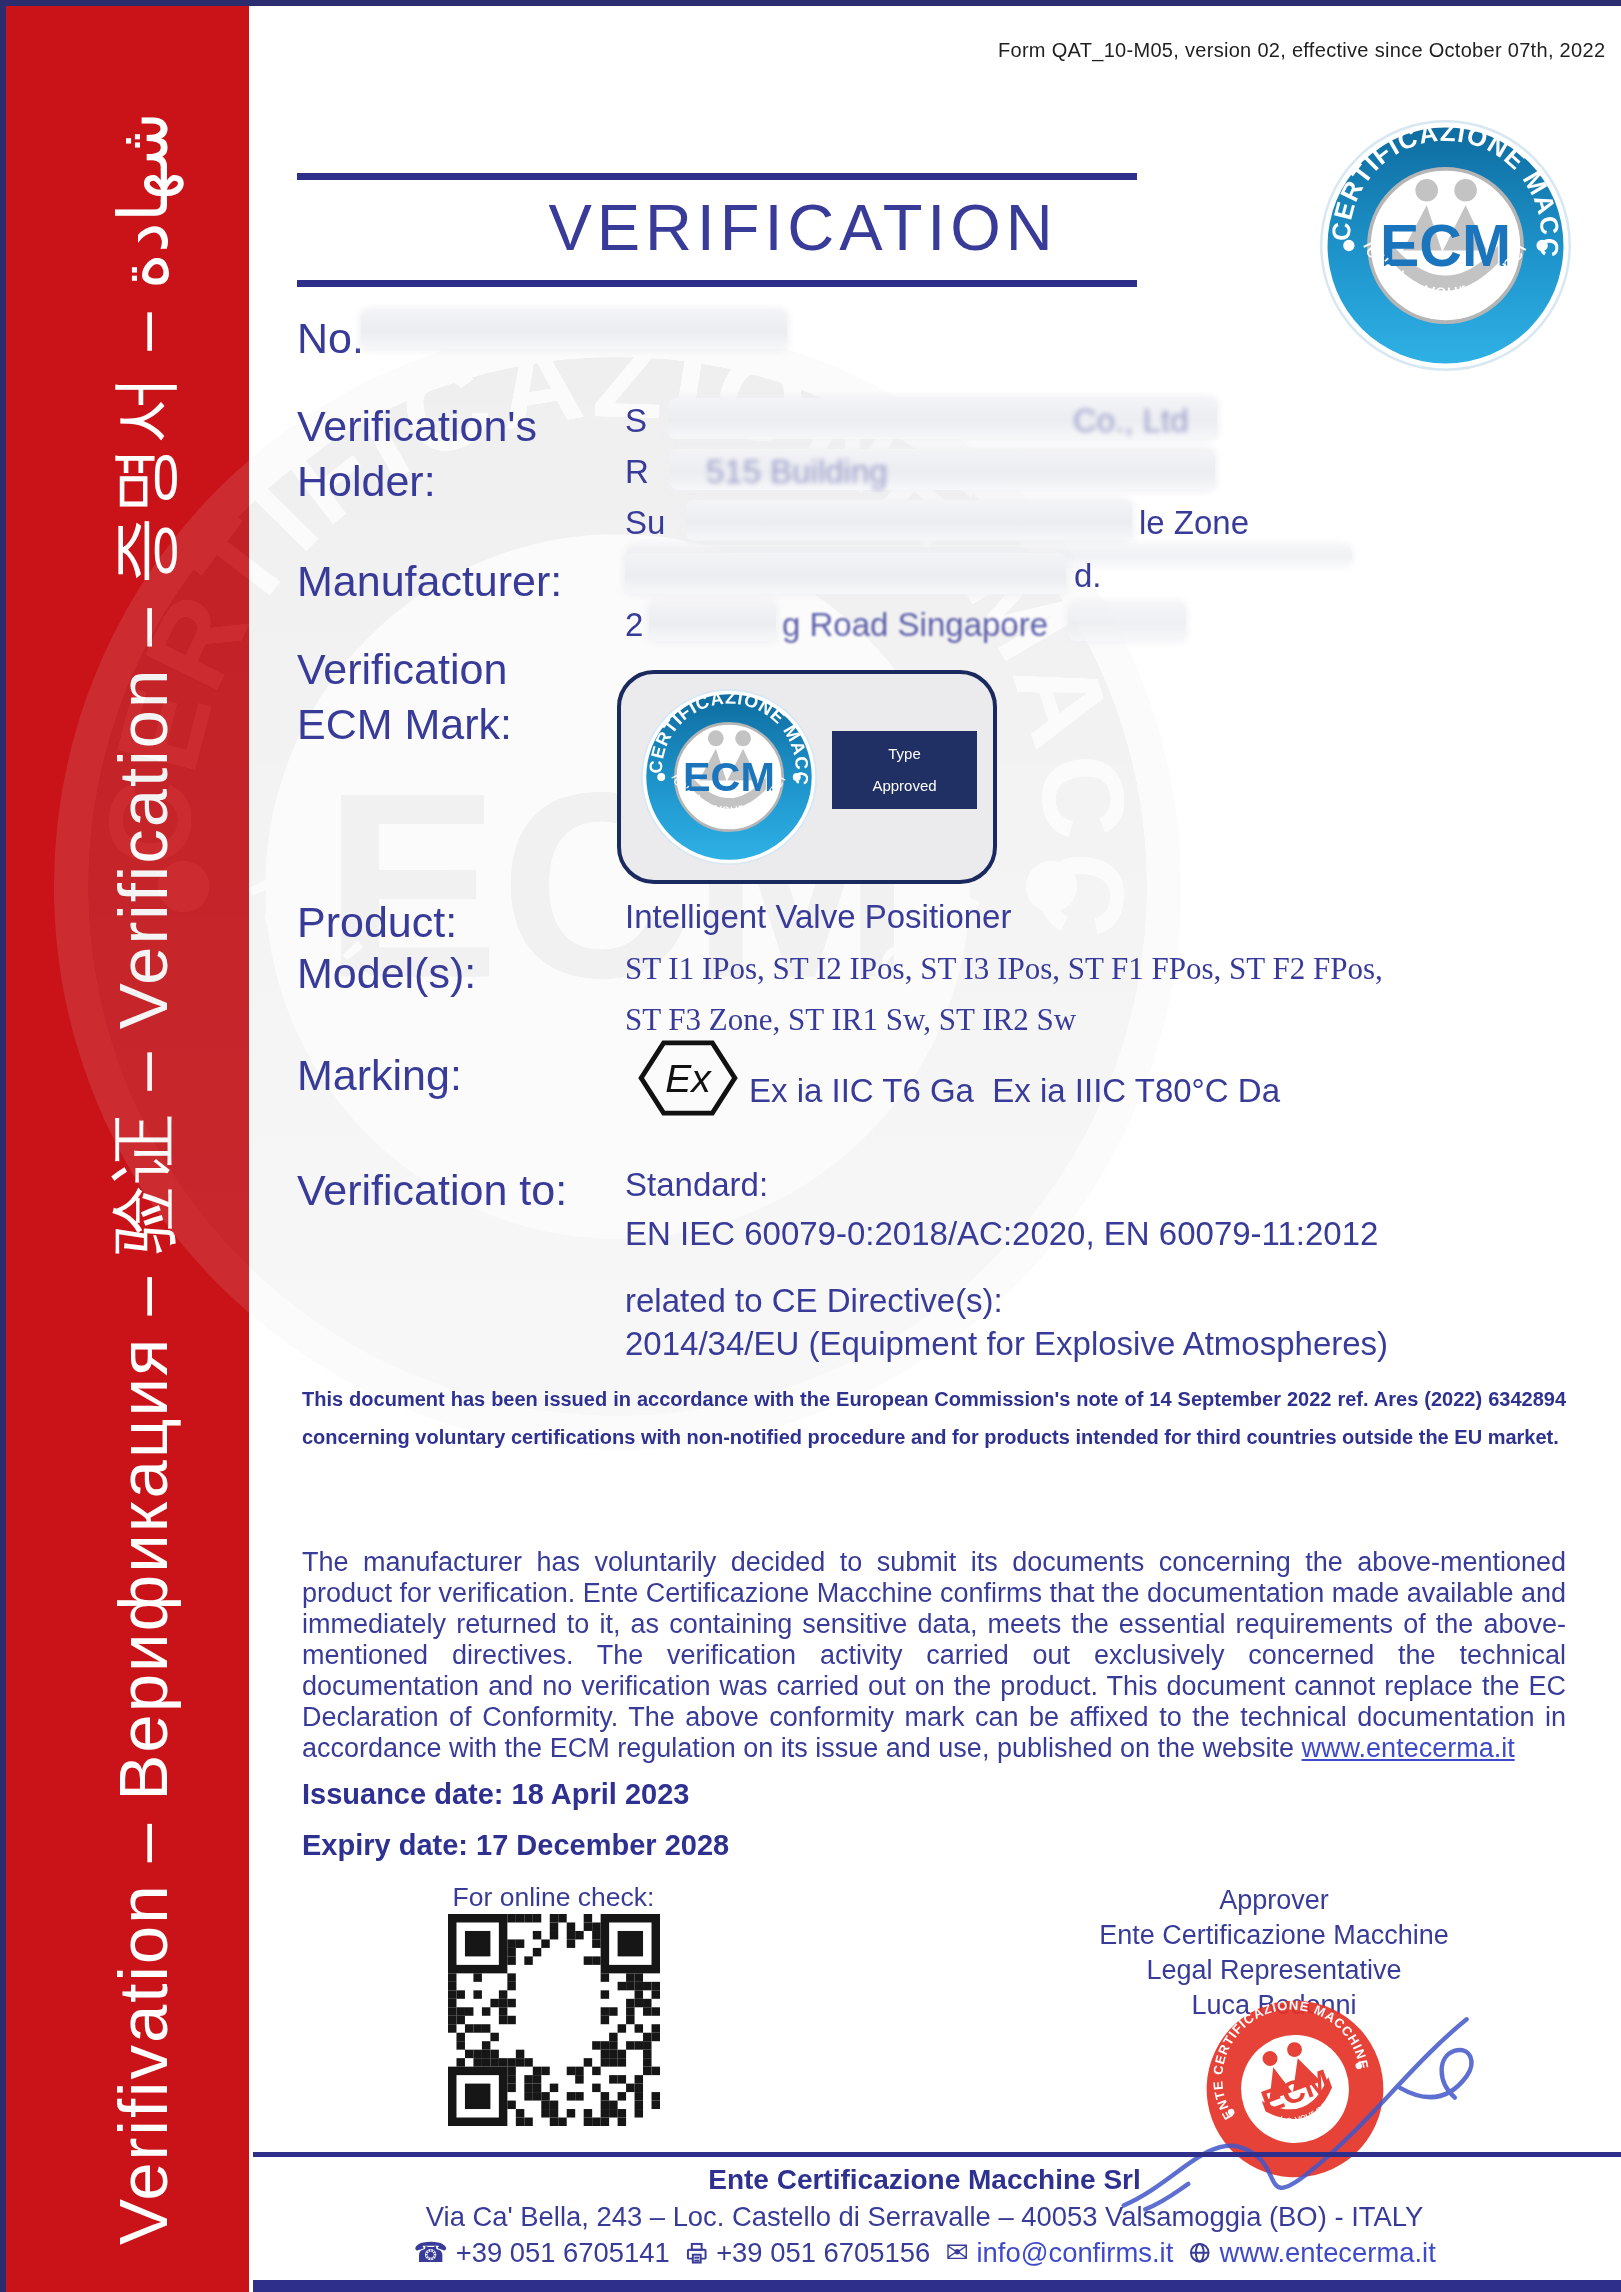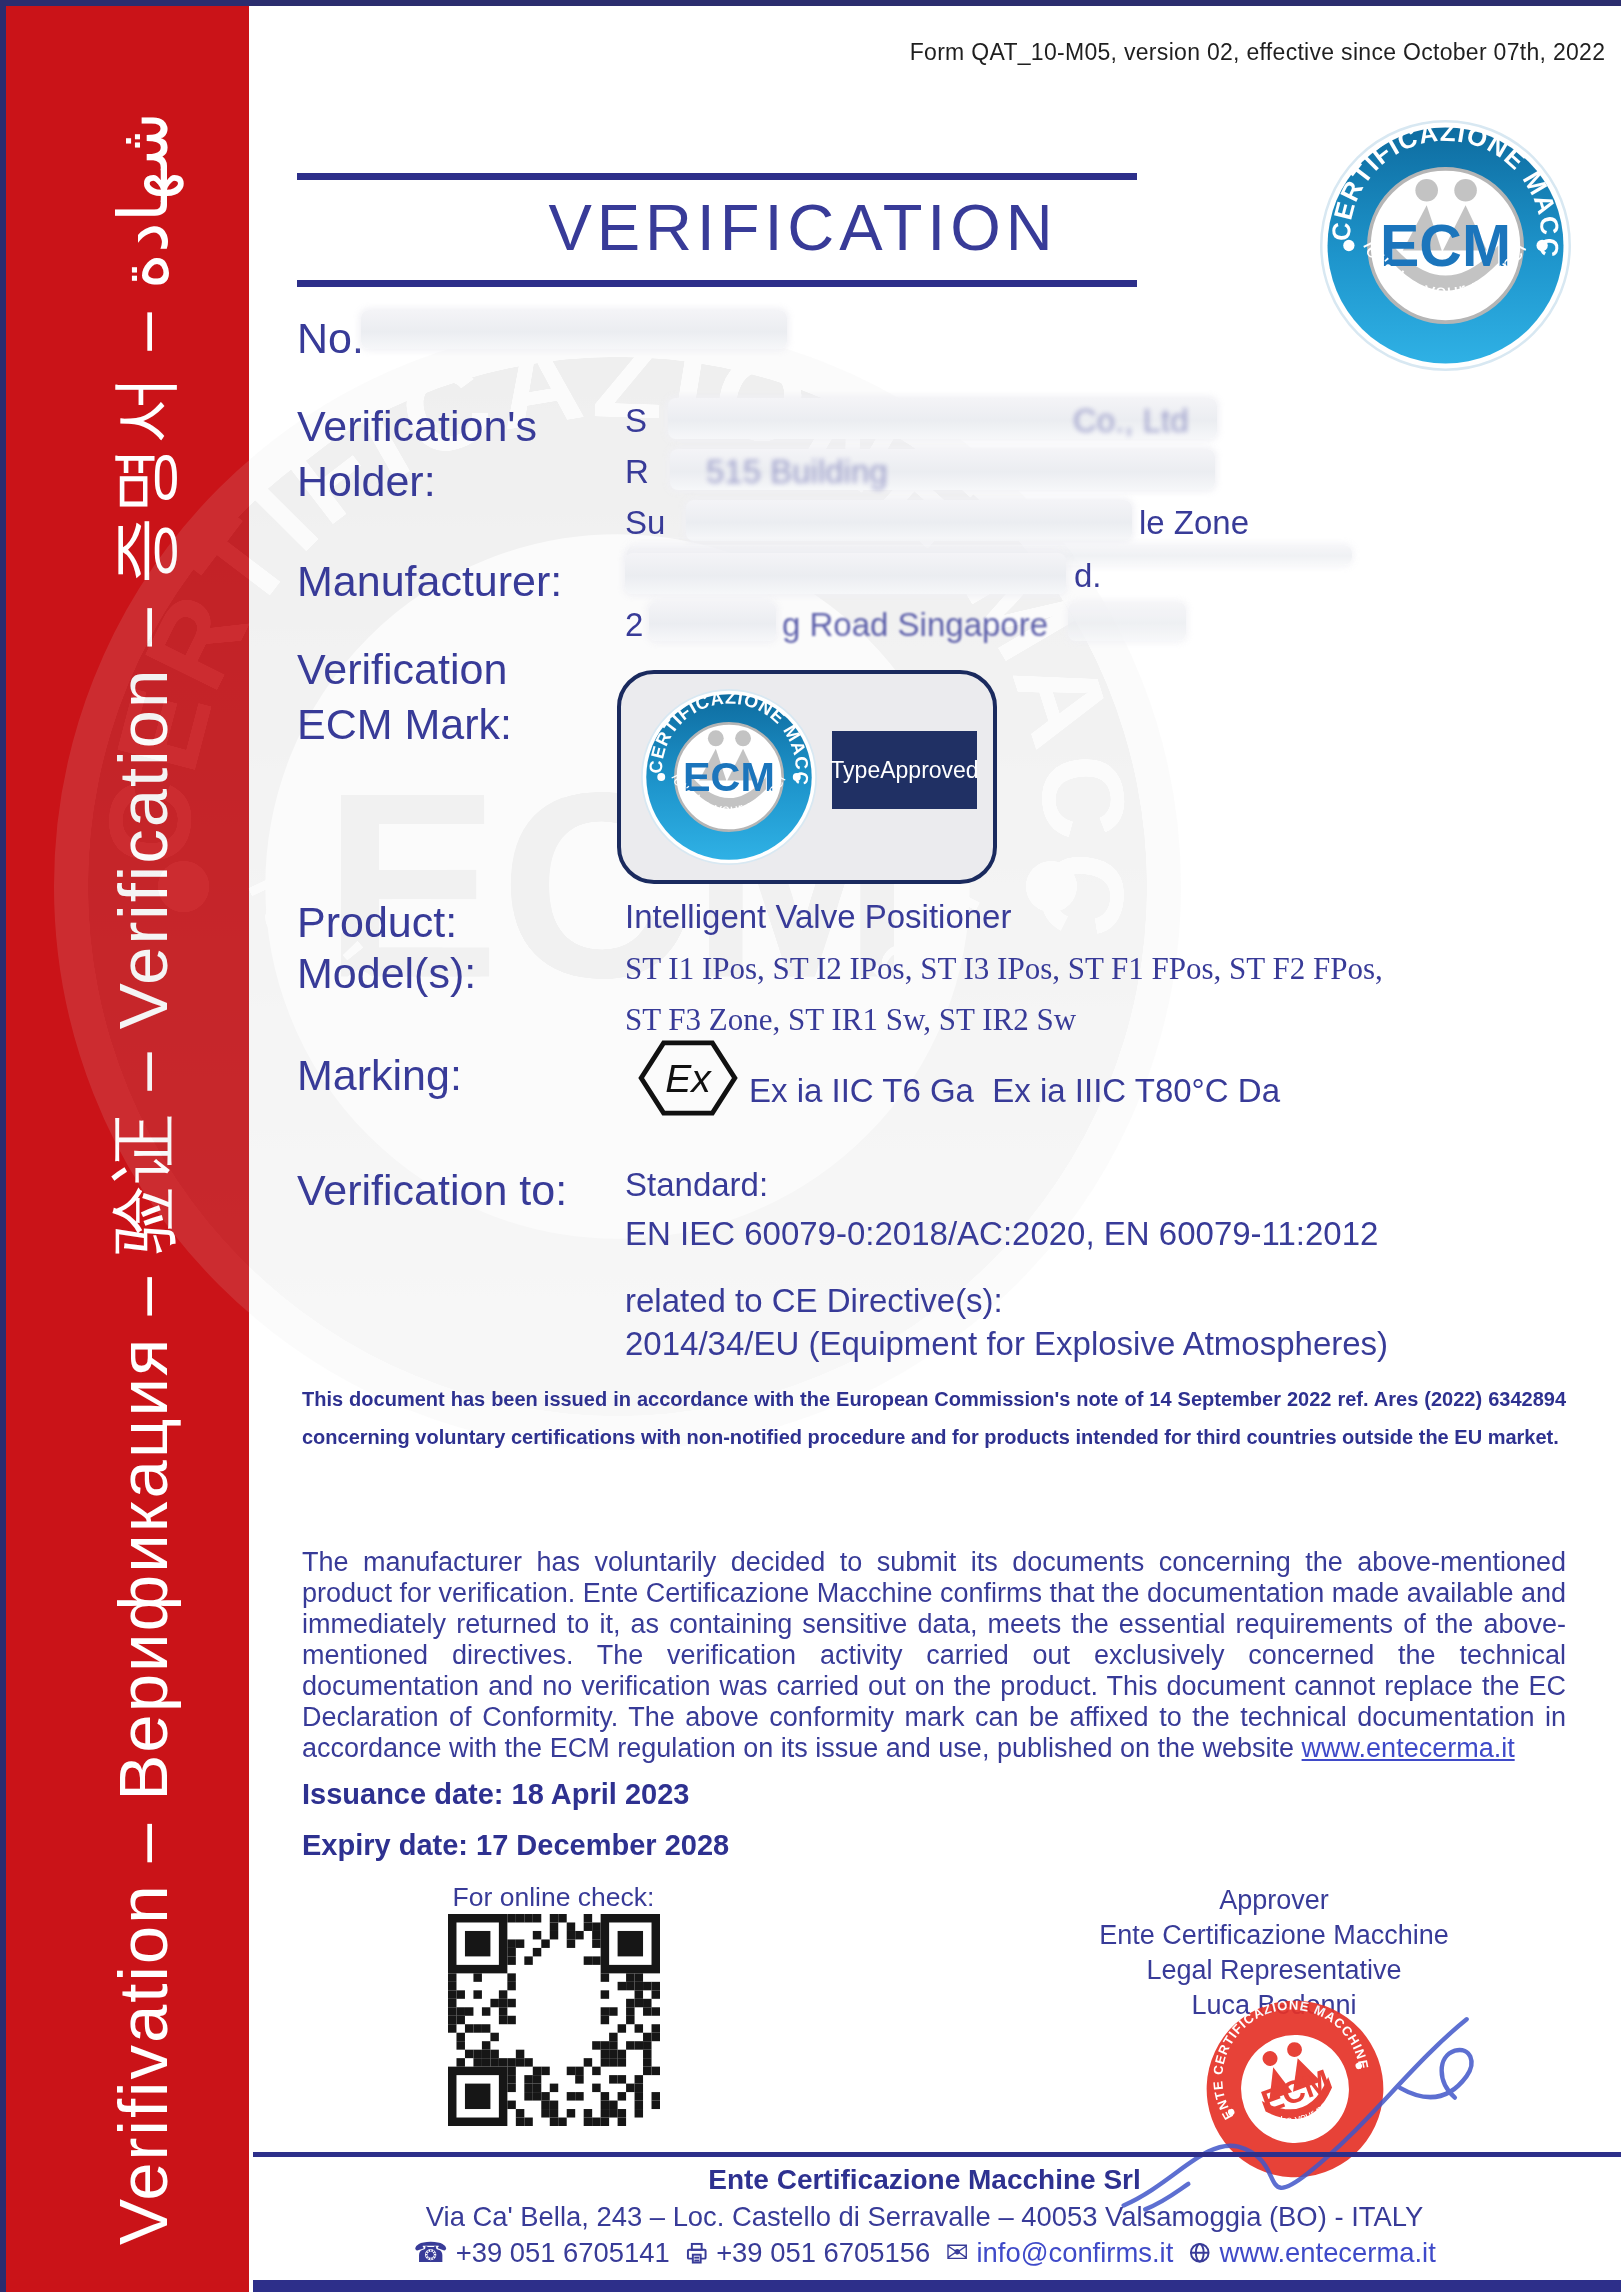--- a/index.html
+++ b/index.html
@@ -4,40 +4,40 @@
 <style>
   html,body{margin:0;padding:0;background:#fff;}
   .page{position:relative;width:1621px;height:2293px;background:#fff;overflow:hidden;
         font-family:"Liberation Sans","DejaVu Sans",sans-serif;}
   .abs{position:absolute;}
   .edge{background:var(--dark_edge,#2b2d6e);}
   .rule{background:var(--rule,#2d2f8a);}
   .sidebar{background:var(--red,#ca1318);}
   .vtext{position:absolute;white-space:nowrap;transform-origin:0 0;transform:rotate(-90deg);
          color:#fff;font-size:69px;letter-spacing:2px;font-weight:400;}
-  .form-line{color:var(--ink,#1f1f1f);font-size:23px;letter-spacing:0.3px;}
+  .form-line{color:var(--ink,#1f1f1f);font-size:20px;letter-spacing:0.3px;}
   .title{font-size:65px;letter-spacing:4.9px;color:var(--navy,#383b98);text-align:center;}
   .lbl{font-size:43px;color:var(--navy,#383b98);}
   .val{font-size:33px;color:var(--navy,#383b98);}
   .val-sm{font-size:31px;color:var(--navy,#383b98);font-family:Liberation Serif, serif;}
   .redact{position:absolute;border-radius:7.8px;
           background:linear-gradient(180deg,#f4f4f7 0%,#ebedf1 55%,#f6f7f9 100%);
           box-shadow:0 0 5.9px 2px rgba(240,240,244,.9);}
   .ghost{color:var(--navy,#383b98);filter:blur(2.9px);opacity:.45;}
   .ghost-soft{color:var(--navy,#383b98);filter:blur(1.3px);opacity:.8;}
   .para{color:var(--navy,#383b98);text-align:justify;}
   .para-bold{font-weight:700;color:var(--navy_strong,#2e3190);font-size:20px;line-height:38px;margin-top:8px;}
   .para-body{font-size:27px;line-height:31px;}
   .date-line{font-weight:700;color:var(--navy_strong,#2e3190);font-size:29px;}
   .link{color:var(--link_blue,#3f4ac9);text-decoration:underline;cursor:pointer;}
   .mark-box{position:absolute;border:4.9px solid var(--mark_border,#1a2a5e);border-radius:37px;
             background:#ebebee;}
   .type-badge{position:absolute;background:var(--mark_navy,#203064);color:#fff;
-              display:flex;align-items:center;justify-content:center;
-              font-size:23px;line-height:32px;}
+              display:flex;flex-direction:column;align-items:center;justify-content:center;
+              font-size:15px;line-height:32px;}
   .approver{font-size:27px;line-height:35px;text-align:center;color:var(--navy,#383b98);}
   .footer-company{font-weight:700;font-size:28px;color:var(--navy_strong,#2e3190);text-align:center;}
   .footer-line{font-size:27.4px;color:var(--navy,#383b98);text-align:center;}
   .wm{opacity:.12;filter:grayscale(1) brightness(1.45) contrast(.75);pointer-events:none;}
   .icon-glyph{font-family:"DejaVu Sans",sans-serif;font-size:28px;color:var(--navy,#383b98);}
   .hexlabel{white-space:pre;}
   svg text{font-family:"Liberation Sans","DejaVu Sans",sans-serif;}
 </style>
 </head>
 <body>

